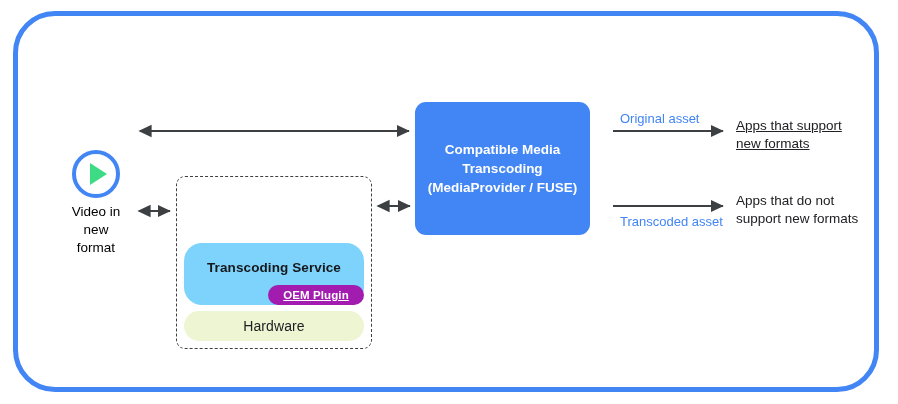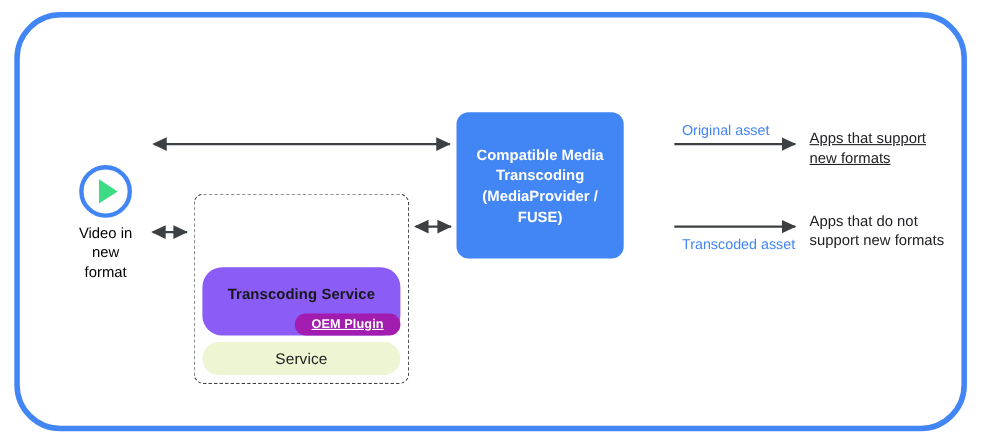--- a/index.html
+++ b/index.html
@@ -107,21 +107,21 @@
     width: 180px;
     height: 30px;
     background: #3ddc84;
     border-radius: 16px;
   }
   #transcoding-service-box {
     left: 184px;
     top: 243px;
     width: 180px;
     height: 62px;
-    background: #8b5cf6;
+    background: #7dd3fc;
     border-radius: 18px;
     align-items: flex-start;
     padding-top: 17px;
   }
   #oem-plugin-badge {
     left: 268px;
     top: 285px;
     width: 96px;
     height: 20px;
     background: #a21caf;
@@ -139,21 +139,21 @@
     background: #eef5d2;
     border-radius: 16px;
     font-weight: normal;
     font-size: 14px;
     color: #202124;
   }
   
   #cmt-box {
     left: 415px;
     top: 102px;
-    width: 152px;
+    width: 175px;
     height: 133px;
     background: #4285f4;
     border-radius: 11px;
     box-sizing: border-box;
     display: flex;
     align-items: center;
     justify-content: center;
     text-align: center;
     color: #ffffff;
     font-size: 13.5px;
@@ -207,21 +207,21 @@
 format</div>
 
   <div id="media-framework-box" class="abs"></div>
 
 
 
   <div id="transcoding-service-box" class="stack-box">Transcoding Service</div>
 
   <div id="oem-plugin-badge" class="stack-box">OEM Plugin</div>
 
-  <div id="hardware-box" class="stack-box">Service</div>
+  <div id="hardware-box" class="stack-box">Hardware</div>
 
   <div id="cmt-box" class="abs">Compatible Media
 Transcoding
 (MediaProvider / FUSE)</div>
 
   <div id="original-asset-label" class="abs asset-label">Original asset</div>
 
   <div id="transcoded-asset-label" class="abs asset-label">Transcoded asset</div>
 
   <div id="apps-support-label" class="abs apps-label">Apps that support

